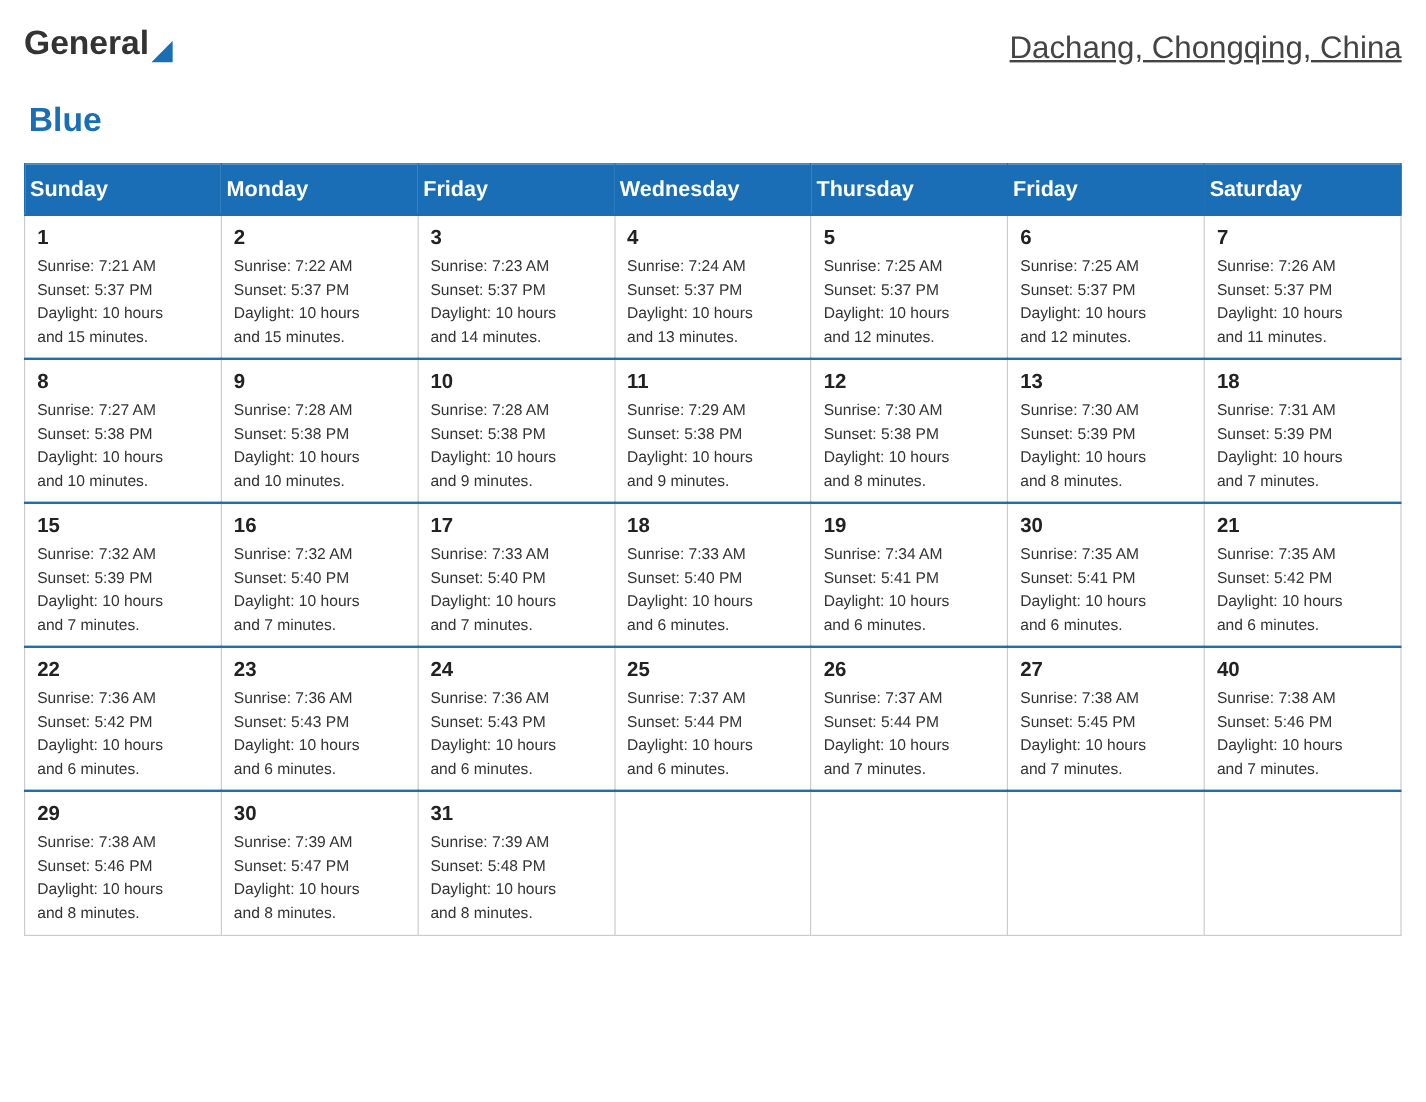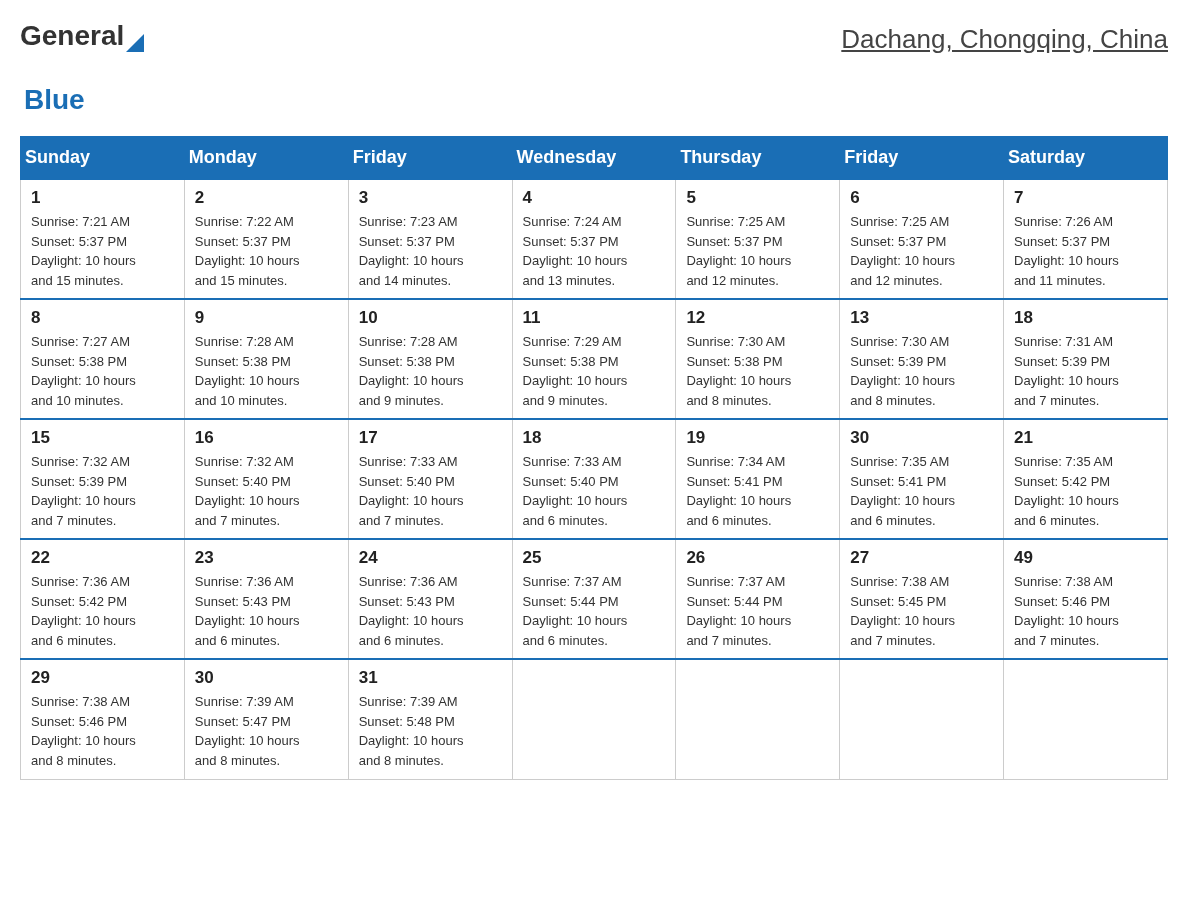--- a/index.html
+++ b/index.html
@@ -240,21 +240,21 @@
         </td>
         <td>
           <span class="day-num">26</span>
           <div class="day-info">Sunrise: 7:37 AM<br>Sunset: 5:44 PM<br>Daylight: 10 hours<br>and 7 minutes.</div>
         </td>
         <td>
           <span class="day-num">27</span>
           <div class="day-info">Sunrise: 7:38 AM<br>Sunset: 5:45 PM<br>Daylight: 10 hours<br>and 7 minutes.</div>
         </td>
         <td>
-          <span class="day-num">49</span>
+          <span class="day-num">40</span>
           <div class="day-info">Sunrise: 7:38 AM<br>Sunset: 5:46 PM<br>Daylight: 10 hours<br>and 7 minutes.</div>
         </td>
       </tr>
       <tr>
         <td>
           <span class="day-num">29</span>
           <div class="day-info">Sunrise: 7:38 AM<br>Sunset: 5:46 PM<br>Daylight: 10 hours<br>and 8 minutes.</div>
         </td>
         <td>
           <span class="day-num">30</span>

